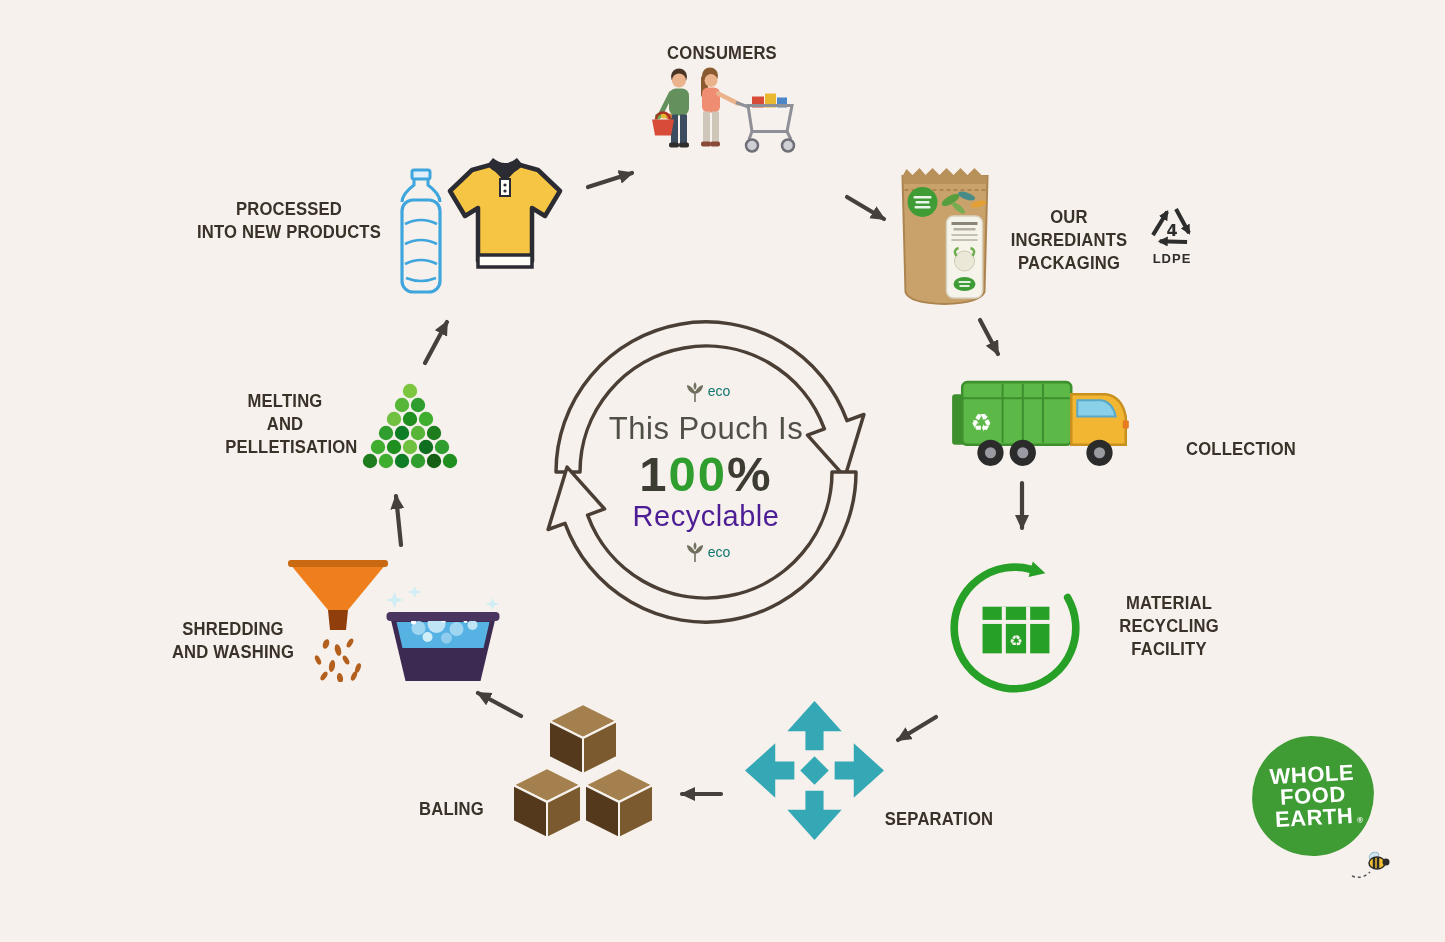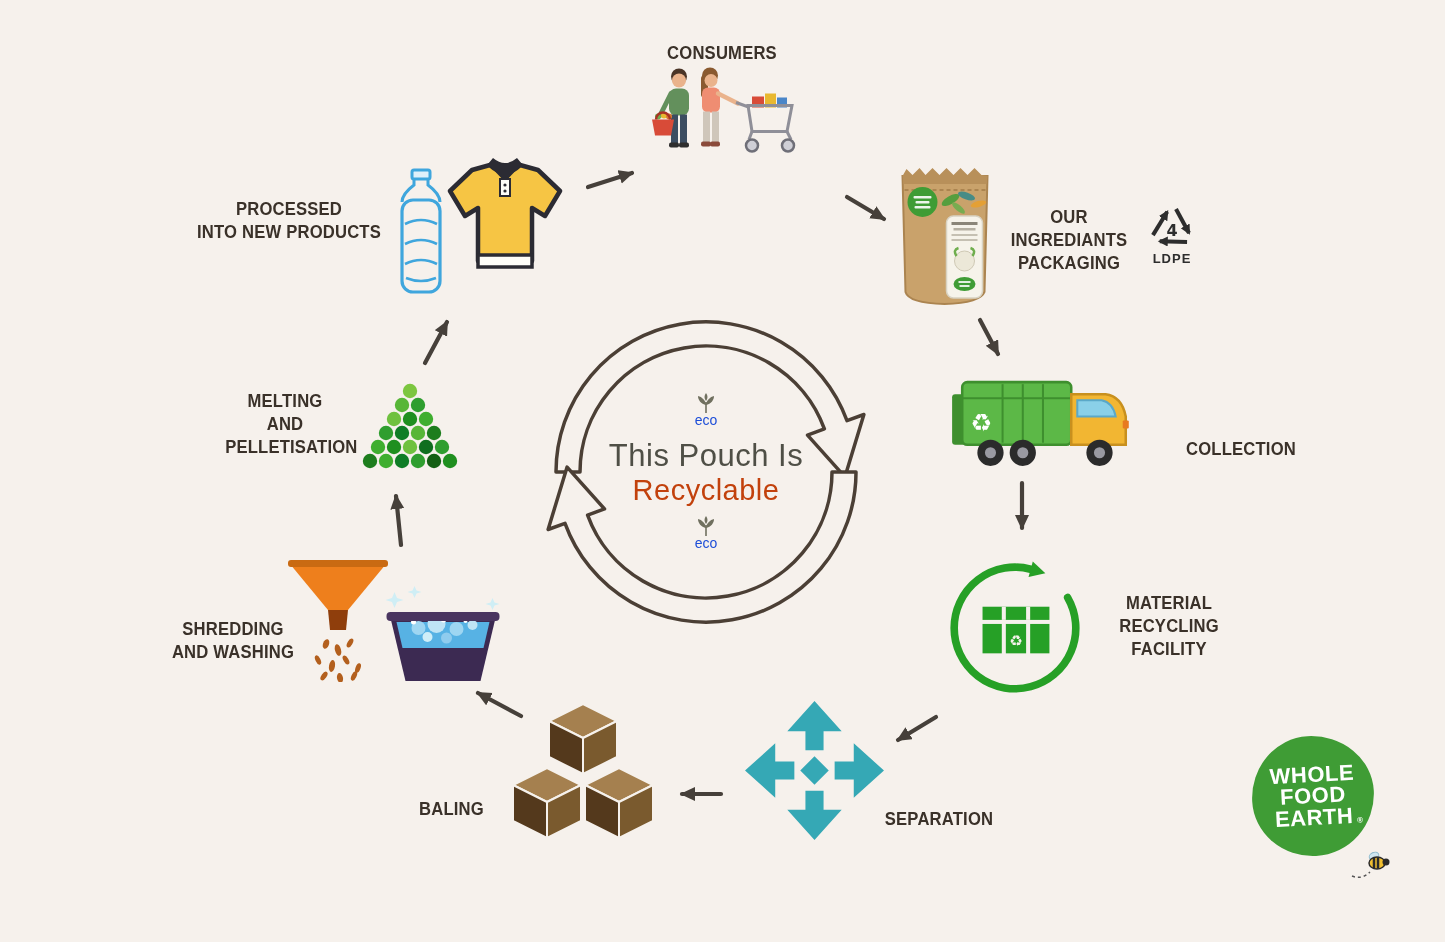--- a/index.html
+++ b/index.html
@@ -16,25 +16,25 @@
     transform:scaleX(.95);
   }
 
   
   .center-arrows { position:absolute; left:541px; top:307px; width:330px; height:330px; }
   .center-overlay {
     position:absolute; left:541px; top:307px; width:330px; height:330px;
     display:flex; flex-direction:column; align-items:center; justify-content:center;
     text-align:center;
   }
-  .eco-block { display:flex; flex-direction:column; align-items:center; color:#1d4ed8; font-size:14px; line-height:1.1; }
+  .eco-block { display:flex; flex-direction:row; align-items:center; color:#0f766e; font-size:14px; line-height:1.1; }
   .center-line1 { font-size:31px; color:#4f4f46; margin-top:9px; letter-spacing:.5px; }
   .pct-row { font-size:49px; font-weight:700; color:#3c3c32; letter-spacing:2px; margin:2px 0 0 0; line-height:1.05; }
   .pct-green { color:#2f9e2f; }
-  .center-line2 { font-size:29px; color:#c2410c; margin-bottom:9px; letter-spacing:.5px; }
+  .center-line2 { font-size:29px; color:#4c1d95; margin-bottom:9px; letter-spacing:.5px; }
 
   
   .logo { position:absolute; left:1252px; top:736px; width:132px; height:128px; }
   .logo-circle {
     width:122px; height:120px; background:#3f9c35;
     border-radius:48% 52% 50% 50% / 52% 48% 52% 48%;
     display:flex; align-items:center; justify-content:center; transform:rotate(-3deg);
   }
   .logo-text { display:flex; flex-direction:column; align-items:center; color:#fff; font-weight:700; font-size:22px; line-height:.98; letter-spacing:.5px; }
   .earth-row { position:relative; }
@@ -76,20 +76,21 @@
     <div class="eco-block">
       <svg width="26" height="20" viewBox="0 0 26 20">
         <path d="M13,20 L13,9" stroke="#70705f" stroke-width="1.6"></path>
         <path d="M13,12 C8,11 5,7 5,3 C9,4 12,7 13,11 Z" fill="#70705f"></path>
         <path d="M13,12 C18,11 21,7 21,3 C17,4 14,7 13,11 Z" fill="#70705f"></path>
         <path d="M13,8 C11,5 11,3 13,0 C15,3 15,5 13,8 Z" fill="#70705f"></path>
       </svg>
       <span>eco</span>
     </div>
     <div class="center-line1">This Pouch Is</div>
+    <div class="pct-row"><span class="pct-dark">1</span><span class="pct-green">00</span><span class="pct-dark">%</span></div>
     <div class="center-line2">Recyclable</div>
     <div class="eco-block">
       <svg width="26" height="20" viewBox="0 0 26 20">
         <path d="M13,20 L13,9" stroke="#70705f" stroke-width="1.6"></path>
         <path d="M13,12 C8,11 5,7 5,3 C9,4 12,7 13,11 Z" fill="#70705f"></path>
         <path d="M13,12 C18,11 21,7 21,3 C17,4 14,7 13,11 Z" fill="#70705f"></path>
         <path d="M13,8 C11,5 11,3 13,0 C15,3 15,5 13,8 Z" fill="#70705f"></path>
       </svg>
       <span>eco</span>
     </div>

